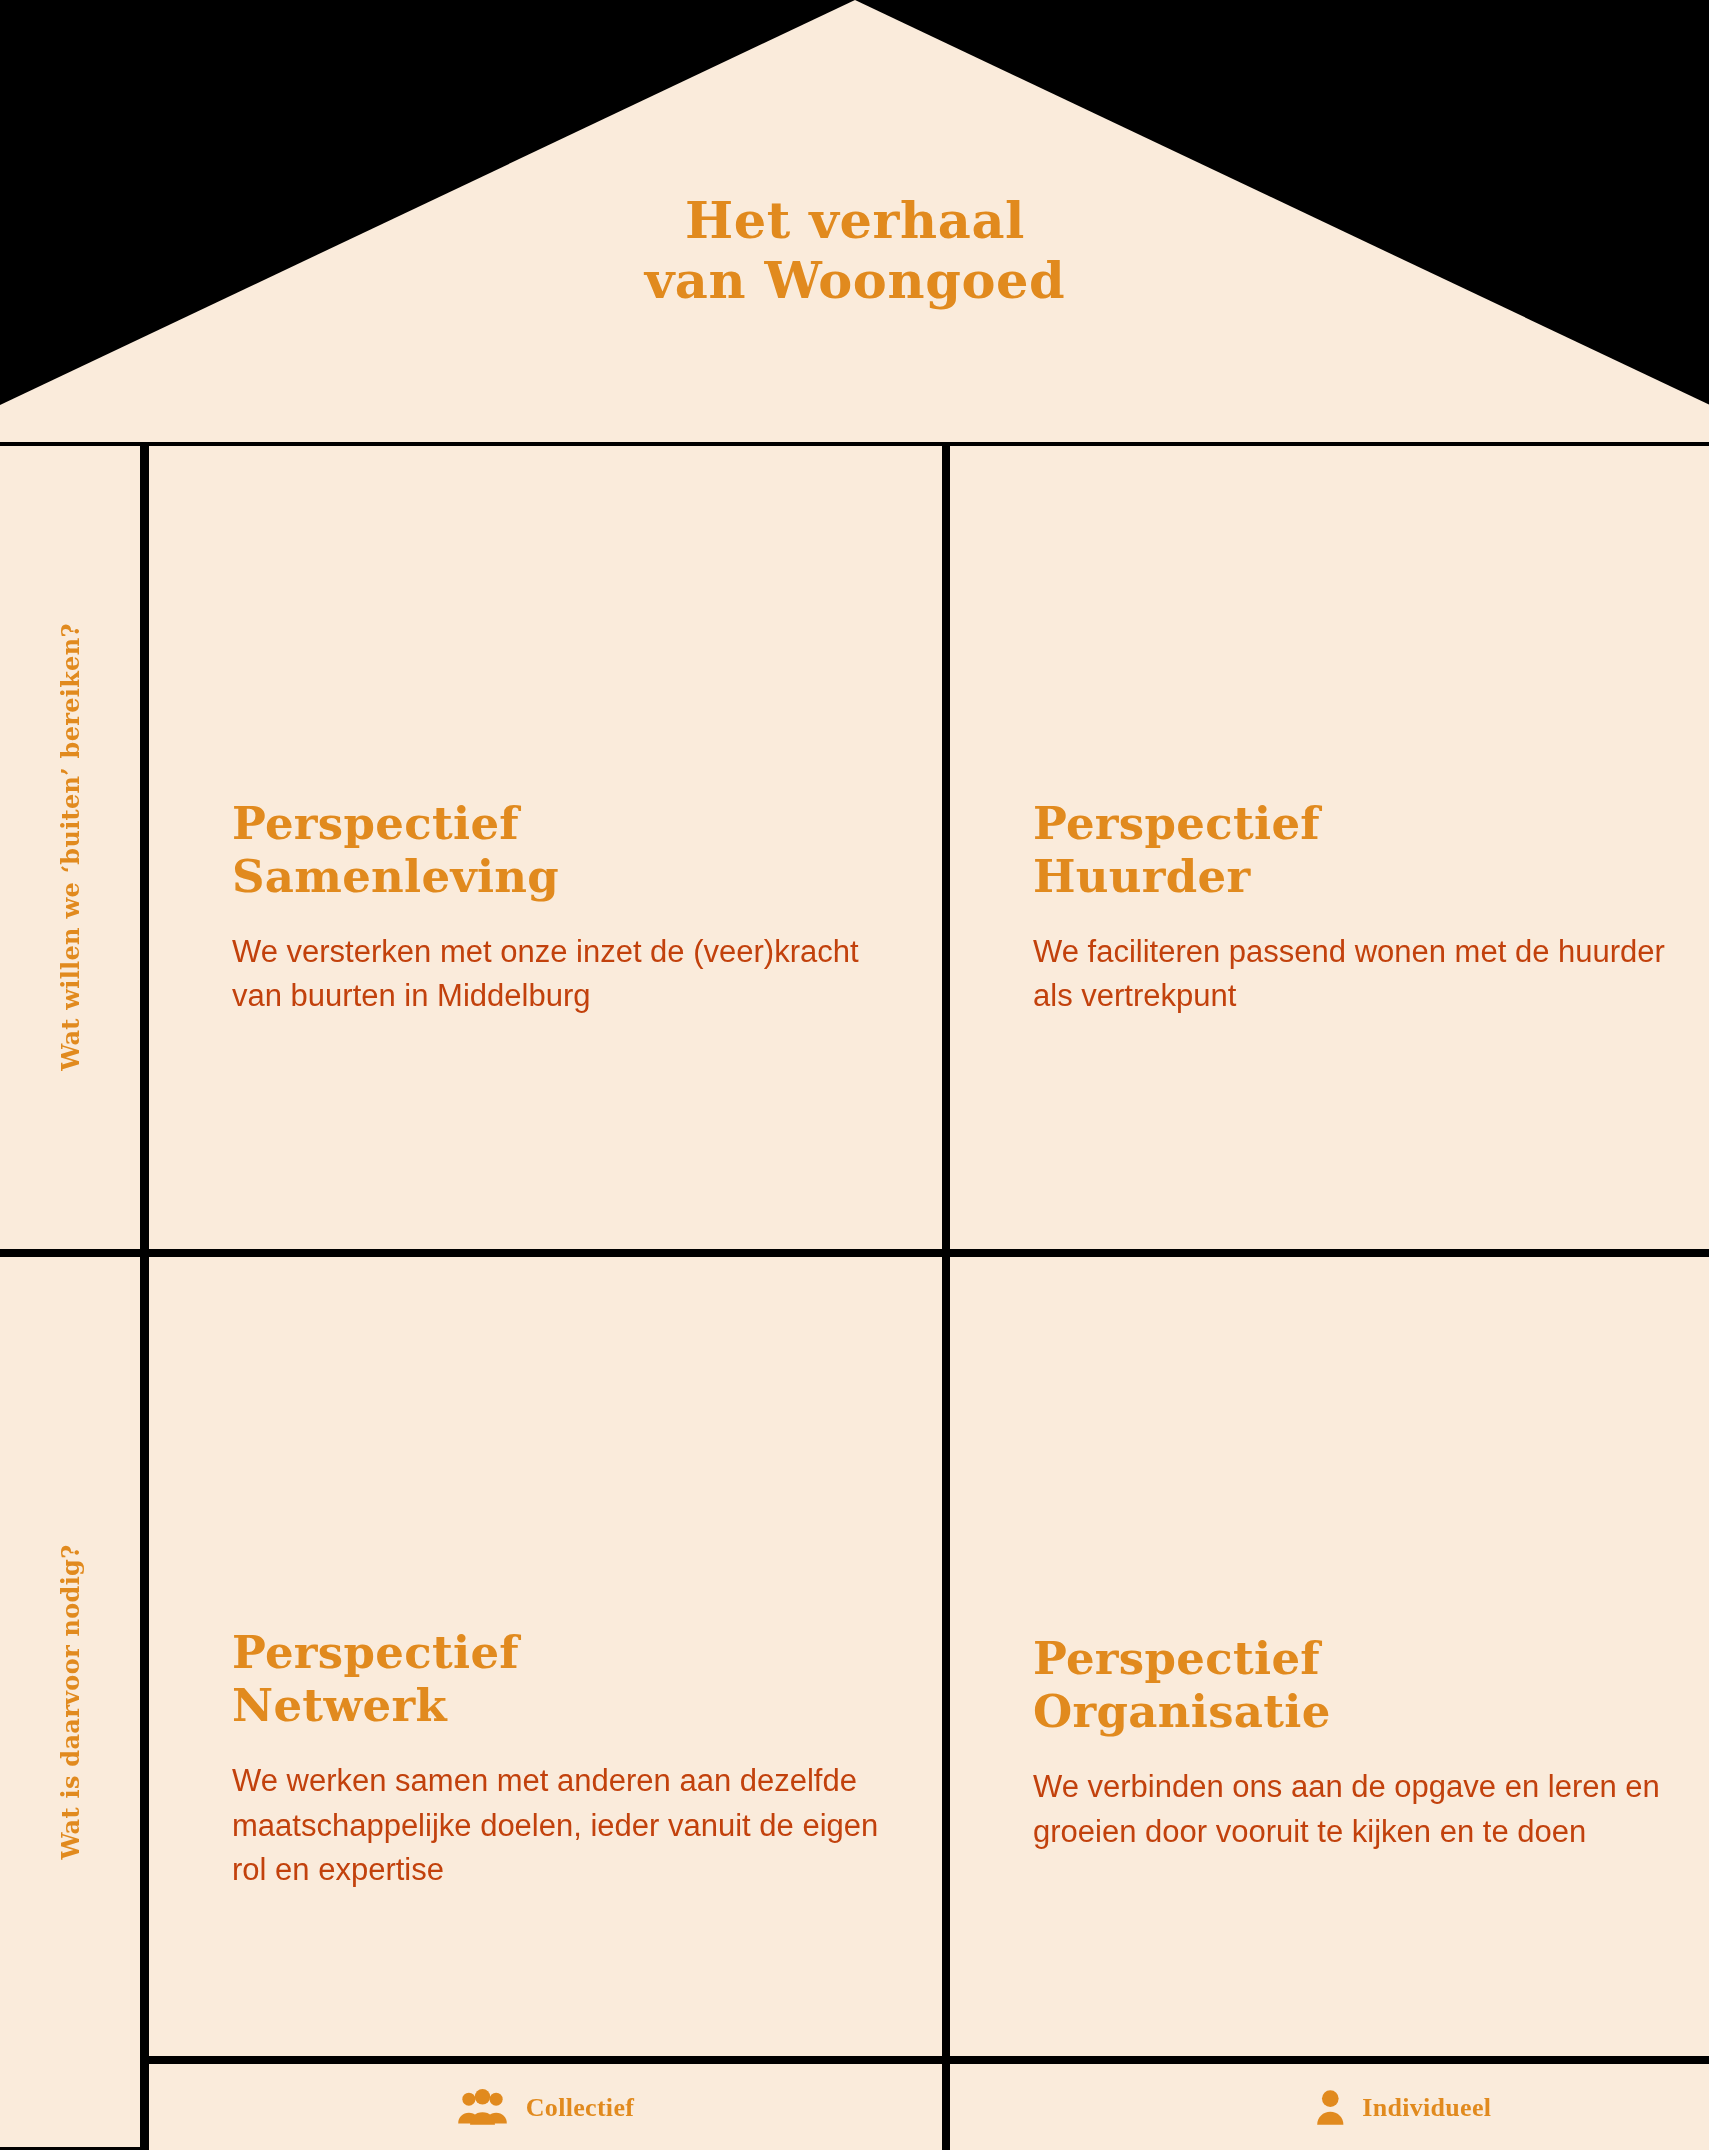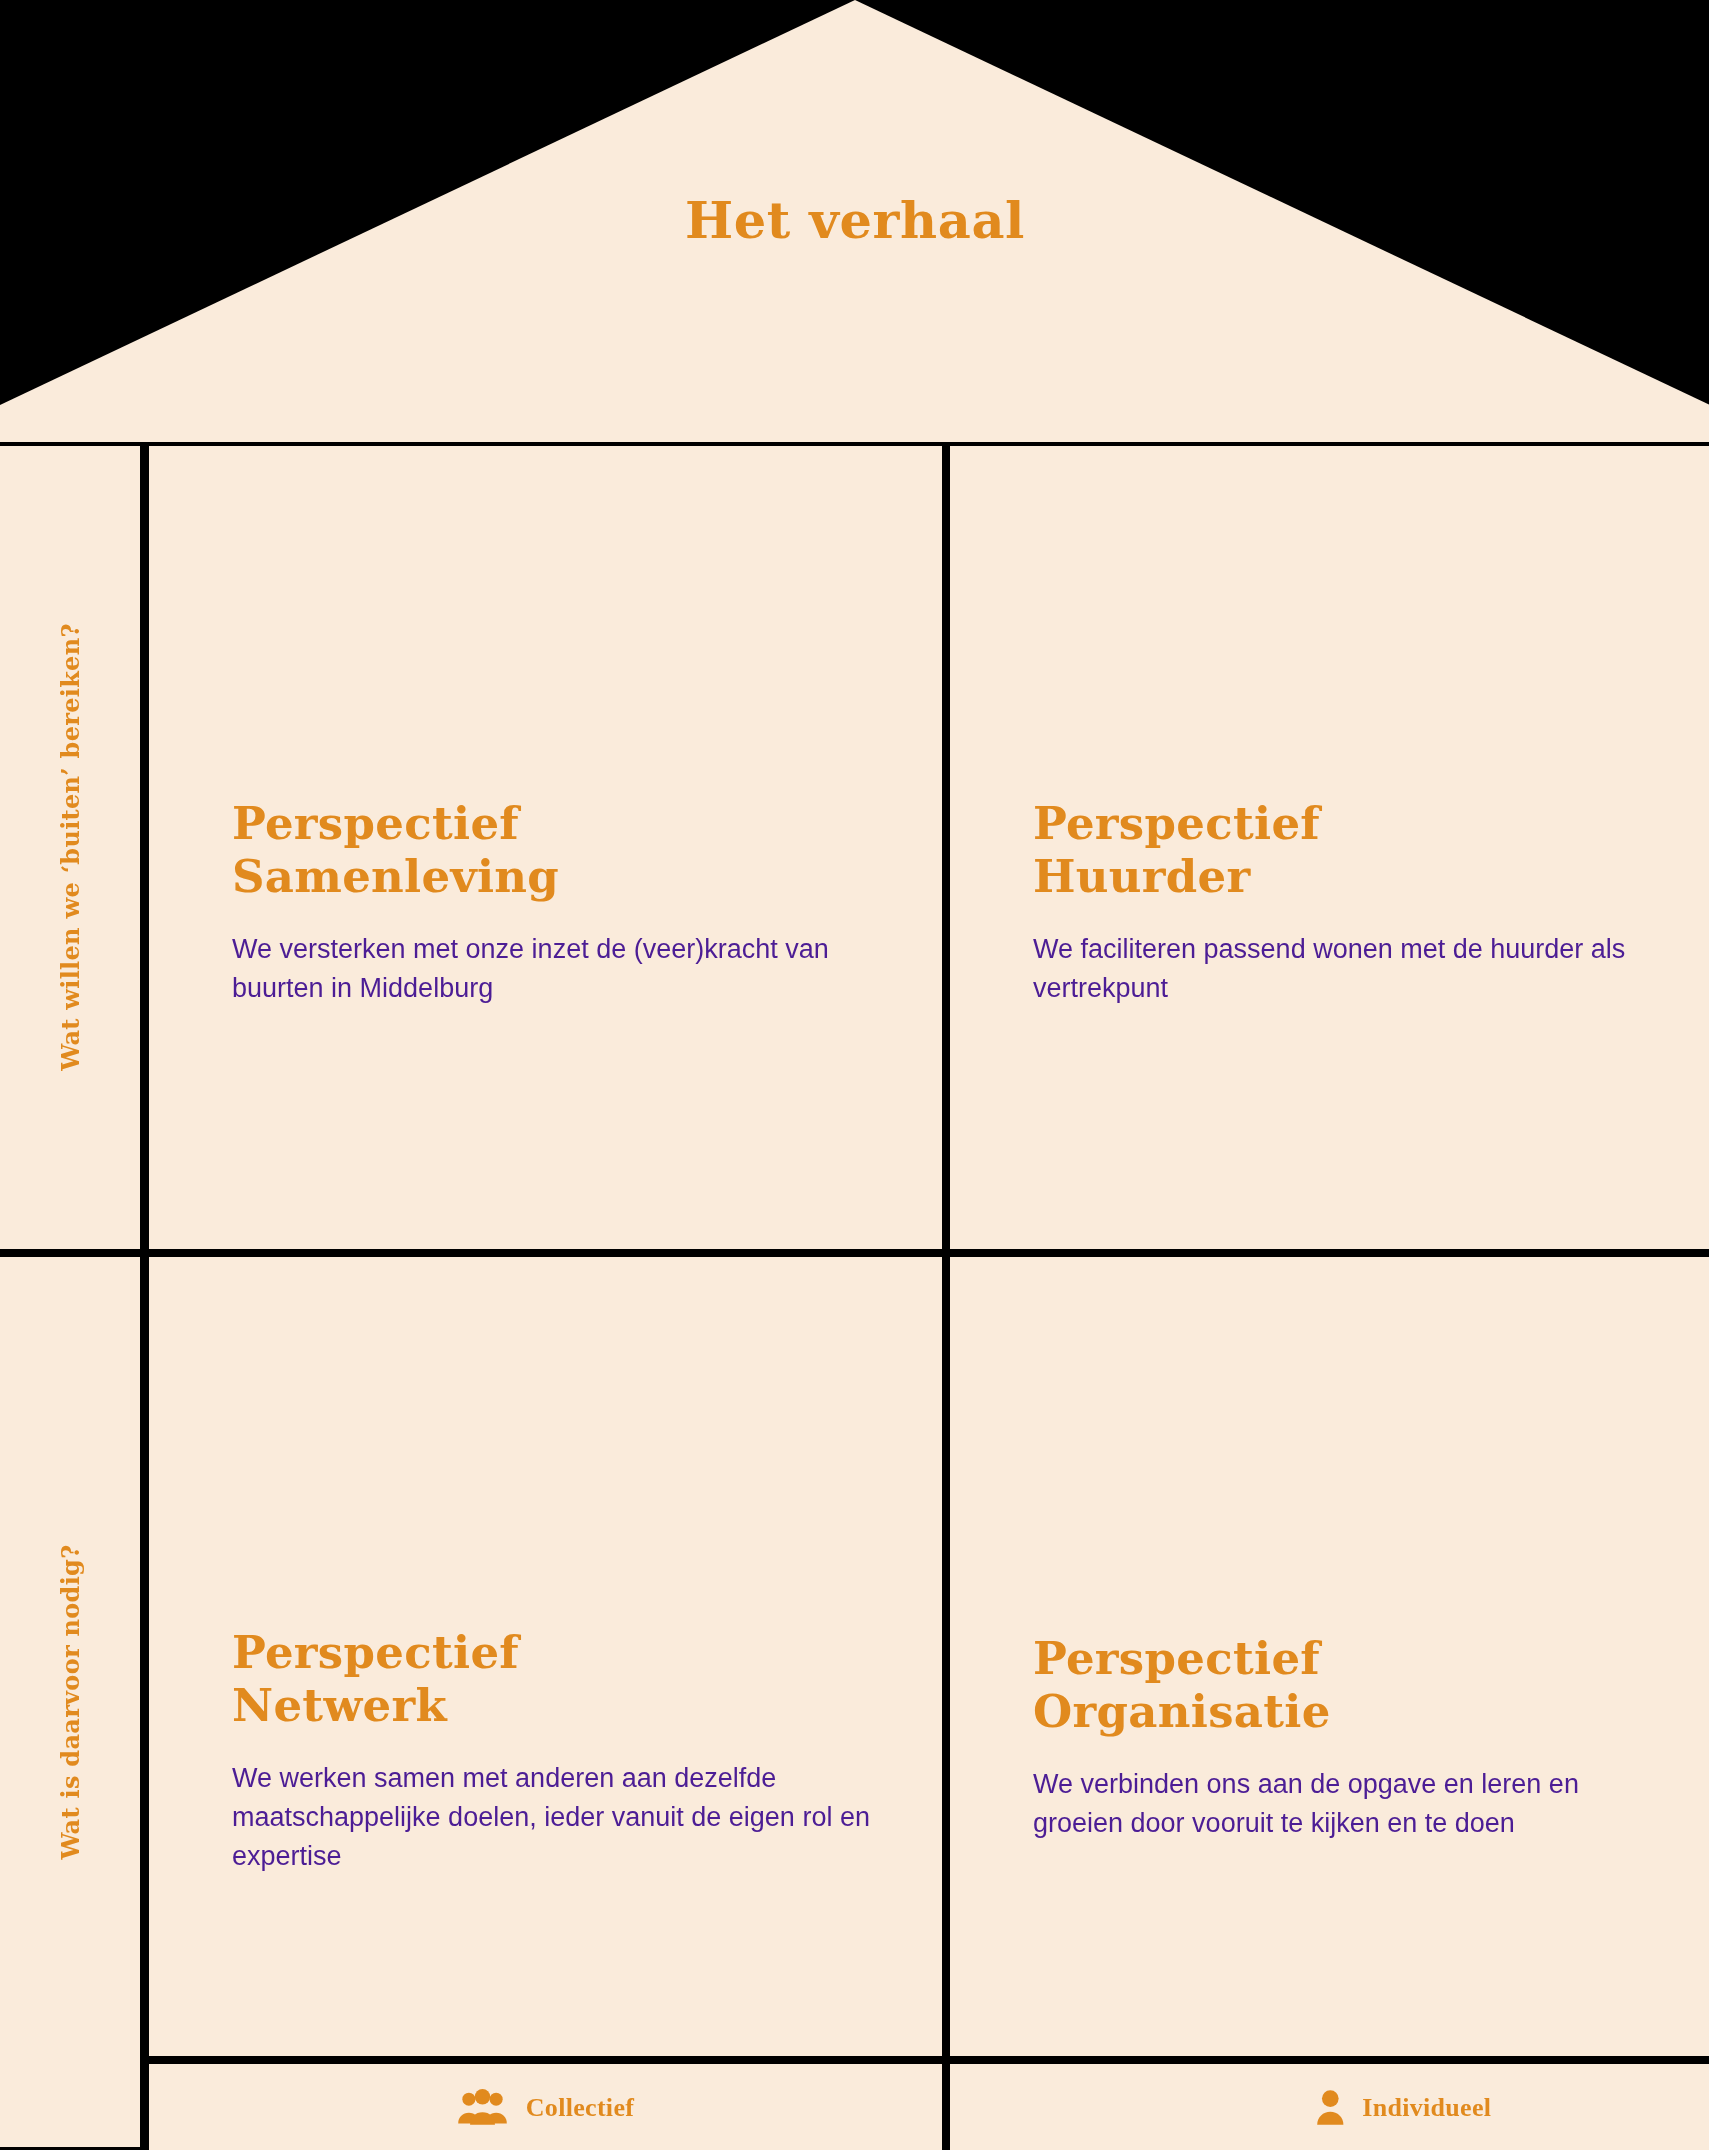--- a/index.html
+++ b/index.html
@@ -105,23 +105,23 @@
   .cell-title {
     color: #E18A1E;
     font-family: "DejaVu Serif", serif;
     font-weight: bold;
     font-size: 45px;
     line-height: 1.18;
     margin: 0 0 27px 0;
     letter-spacing: 0.3px;
   }
   .cell-body {
-    color: #4c1d95;
+    color: #c2410c;
     font-family: "Liberation Sans", sans-serif;
-    font-size: 27px;
+    font-size: 31px;
     line-height: 1.44;
     margin: 0;
   }
 
   
   .footer-strip {
     position: absolute;
     top: 1622px;
     height: 87px;
     background: #FAEBDB;
@@ -151,20 +151,21 @@
 
   
 </style>
 </head>
 <body>
 
 <div class="roof-wrap">
   <div class="roof-shape"></div>
   <div class="roof-title">
     <div>Het verhaal</div>
+    <div>van Woongoed</div>
   </div>
 </div>
 
 <div class="house">
 
   <div class="label-col top">
     <div class="vlabel">Wat willen we ‘buiten’ bereiken?</div>
   </div>
 
   <div class="label-col bottom">

